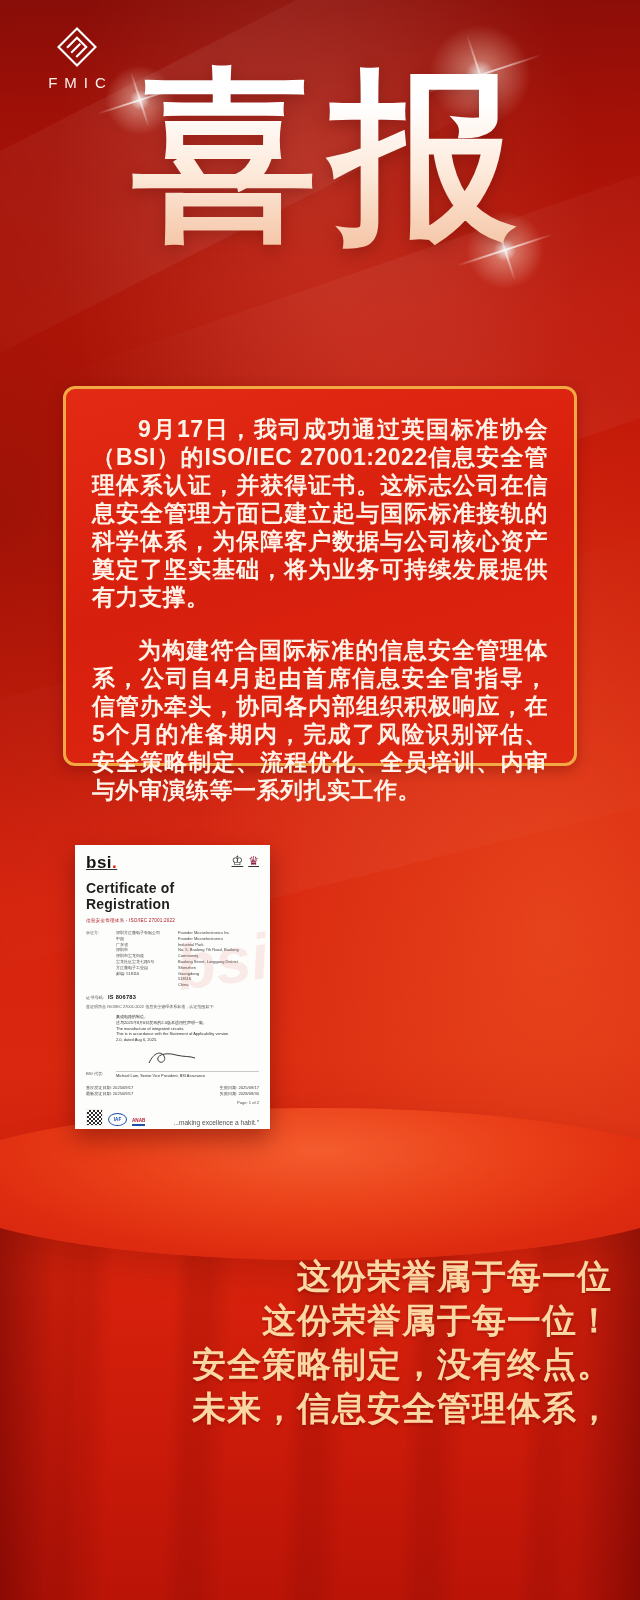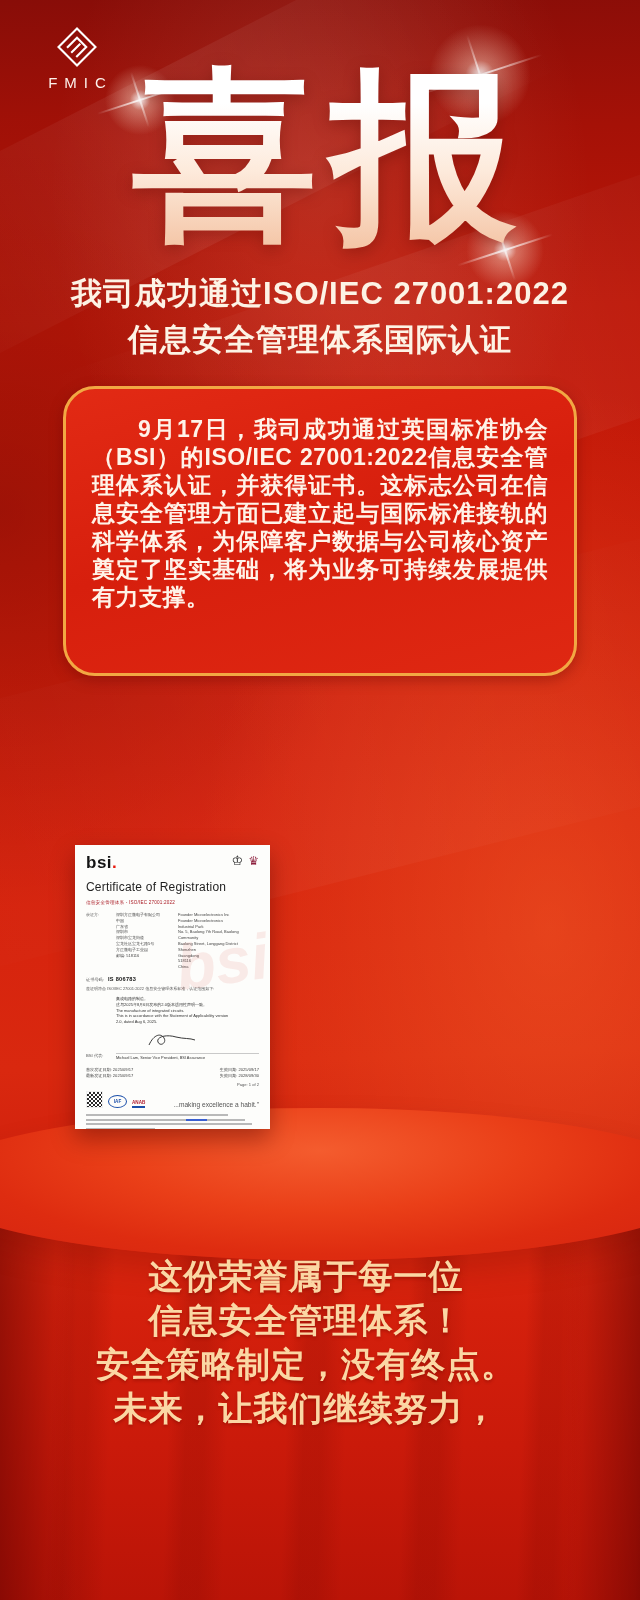--- a/index.html
+++ b/index.html
@@ -30,39 +30,39 @@
   
   .title{position:absolute;left:0;right:0;top:62px;text-align:center;z-index:4;
     font-size:185px;line-height:1.02;font-weight:900;letter-spacing:14px;padding-left:22px;
     font-family:"DejaVu Sans","Liberation Sans",sans-serif;
     background:linear-gradient(180deg,#ffffff 22%,#fdeadb 58%,#f4c4a4 100%);
     -webkit-background-clip:text;background-clip:text;color:transparent;
     filter:drop-shadow(0 4px 8px rgba(90,5,0,.35));}
   .subtitle{position:absolute;left:0;top:271px;width:640px;text-align:center;z-index:4;
     color:#fdf3e5;font-weight:700;font-size:31px;line-height:46px;letter-spacing:1px;}
   
-  .notice-box{position:absolute;left:63px;top:386px;width:514px;height:290px;z-index:4;
-    box-sizing:border-box;border:3px solid #f2a843;border-radius:32px;
+  .notice-box{position:absolute;left:63px;top:386px;width:514px;height:380px;z-index:4;
+    box-sizing:border-box;border:3px solid #f2a843;border-radius:12px;
     background:linear-gradient(165deg,#e22a14 0%,#d71f0d 48%,#df2812 100%);
     box-shadow:0 4px 14px rgba(90,5,0,.35);padding:26px 26px 0;}
   .notice-box p{margin:0 0 25px;color:#fff3e8;font-size:23px;line-height:28px;
     text-align:justify;text-indent:2em;font-weight:600;letter-spacing:.5px;}
   
   .certificate{position:absolute;left:75px;top:845px;width:195px;height:284px;z-index:5;
     box-sizing:border-box;background:#fdfdfb;box-shadow:0 10px 22px rgba(70,0,0,.4);
     padding:9px 11px 7px;color:#333;overflow:hidden;}
   .cert-watermark{position:absolute;right:2px;top:80px;font-size:64px;font-style:italic;font-weight:700;
     color:rgba(230,120,110,.14);transform:rotate(-8deg);}
-  .cert-head{display:flex;align-items:flex-start;justify-content:space-between;}
+  .cert-head{display:flex;align-items:flex-start;justify-content:space-between;text-decoration:underline;}
   .cert-brand{font-size:17px;font-weight:700;color:#141414;letter-spacing:.5px;line-height:1;}
   .cert-brand .dot{color:#e8180c;}
   .cert-crests{display:flex;gap:5px;align-items:center;}
   .crest-k{font-size:13px;color:#1a1a1a;line-height:1;}
   .crest-u{font-size:12px;color:#8d1f3d;line-height:1;}
-  .cert-title{font-size:12px;color:#1f1f1f;margin-top:9px;font-weight:400;letter-spacing:.2px;}
+  .cert-title{font-size:14px;color:#1f1f1f;margin-top:9px;font-weight:700;letter-spacing:.2px;}
   .cert-scheme{font-size:4.6px;color:#a8151f;margin-top:6px;letter-spacing:.2px;}
   .cert-holder{display:flex;margin-top:7px;font-size:4px;line-height:5.8px;color:#444;}
   .cert-holder .lbl{width:30px;color:#666;}
   .cert-holder .col{width:62px;}
   .cert-certno{margin-top:6px;font-size:4.2px;color:#555;}
   .cert-certno b{font-size:5.6px;color:#111;margin-left:4px;letter-spacing:.3px;}
   .cert-statement{font-size:4px;color:#555;margin-top:4px;}
   .cert-scope{margin:5px 0 0 30px;font-size:4px;line-height:5.8px;color:#333;width:120px;}
   .cert-sign{margin:7px 0 0 60px;}
   .cert-rep{display:flex;font-size:4.2px;color:#555;margin-top:1px;}
@@ -89,21 +89,21 @@
   
   .podium{position:absolute;left:0;top:1100px;width:640px;height:500px;z-index:1;}
   .podium-front{position:absolute;left:0;top:92px;width:640px;height:408px;z-index:1;background:
     linear-gradient(90deg,rgba(90,0,0,.5) 0%,rgba(90,0,0,0) 12%,rgba(90,0,0,0) 88%,rgba(90,0,0,.5) 100%),
     repeating-linear-gradient(92deg,rgba(0,0,0,0) 0 58px,rgba(125,8,0,.2) 76px 94px,rgba(0,0,0,0) 118px),
     linear-gradient(180deg,#de2b10 0%,#d4200c 30%,#ca1a0a 62%,#ba1407 100%);}
   .podium-top{position:absolute;left:-72px;top:8px;width:784px;height:152px;z-index:2;border-radius:50%;
     background:radial-gradient(62% 95% at 50% 28%,#f45c2e 0%,#ea3f18 42%,#de2c10 72%,#d62511 100%);
     box-shadow:0 16px 28px rgba(120,10,0,.25);}
   
-  .closing{position:absolute;left:0;top:1254px;width:612px;text-align:center;z-index:6;
+  .closing{position:absolute;left:0;top:1254px;width:612px;text-align:right;z-index:6;
     color:#fbd7a4;font-weight:800;font-size:34px;line-height:44px;letter-spacing:1px;
     text-shadow:0 2px 3px rgba(110,8,0,.35);}
 </style>
 </head>
 <body>
 
 <div class="poster">
   <div class="bg-base"></div>
   <div class="streak s1"></div>
   <div class="streak s2"></div>
@@ -128,27 +128,24 @@
         <path d="M50 6 L94 50 L50 94 L6 50 Z"></path>
         <path d="M28 50 L50 28 L72 50 L50 72"></path>
         <path d="M38 62 L56 44"></path>
       </g>
     </svg>
     <div class="logo-text">FMIC</div>
   </div>
 
   <div class="title">喜报</div>
 
-  <div class="subtitle">
-    <div>我司成功通过ISO/IEC 27001:2022</div>
-    <div>信息安全管理体系国际认证</div>
-  </div>
 
   <div class="notice-box">
     <p>9月17日，我司成功通过英国标准协会（BSI）的ISO/IEC 27001:2022信息安全管理体系认证，并获得证书。这标志公司在信息安全管理方面已建立起与国际标准接轨的科学体系，为保障客户数据与公司核心资产奠定了坚实基础，将为业务可持续发展提供有力支撑。</p>
+    <p>为构建符合国际标准的信息安全管理体系，公司自4月起由首席信息安全官指导，信管办牵头，协同各内部组织积极响应，在5个月的准备期内，完成了风险识别评估、安全策略制定、流程优化、全员培训、内审与外审演练等一系列扎实工作。</p>
   </div>
 
   <div class="certificate">
     <div class="cert-watermark">bsi</div>
     <div class="cert-head">
       <div class="cert-brand"><span>bsi</span><span class="dot">.</span></div>
       <div class="cert-crests">
         <span class="crest-k">♔</span>
         <span class="crest-u">♛</span>
       </div>
@@ -224,17 +221,17 @@
   </div>
 
 
   <div class="podium">
     <div class="podium-front"></div>
     <div class="podium-top"></div>
   </div>
 
   <div class="closing">
     <div>这份荣誉属于每一位</div>
-    <div>信息安全管理体系！</div>
+    <div>这份荣誉属于每一位！</div>
     <div>安全策略制定，没有终点。</div>
-    <div>未来，让我们继续努力，</div>
+    <div>未来，信息安全管理体系，</div>
   </div>
 </div>
 
 </body></html>

